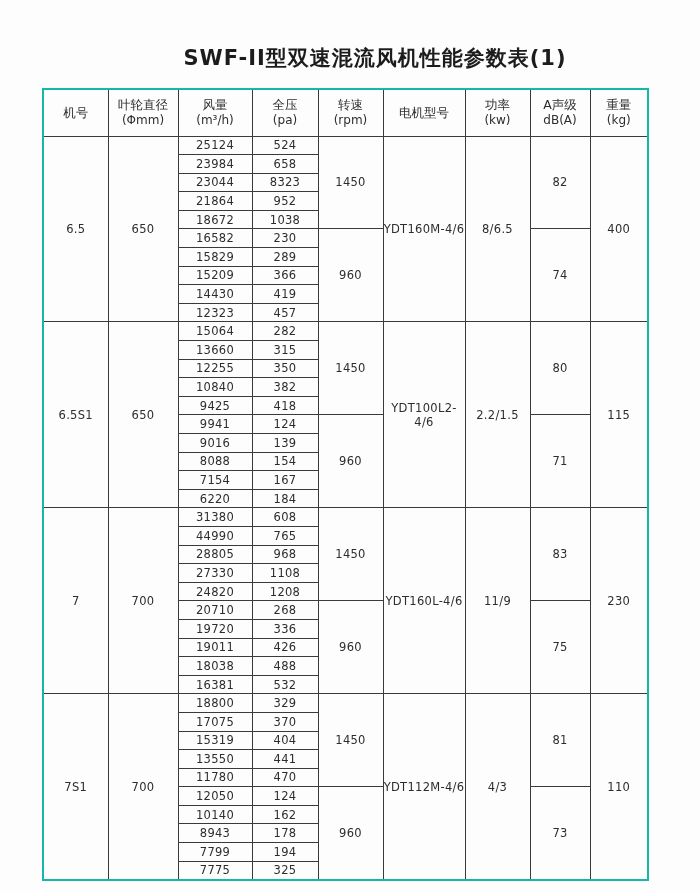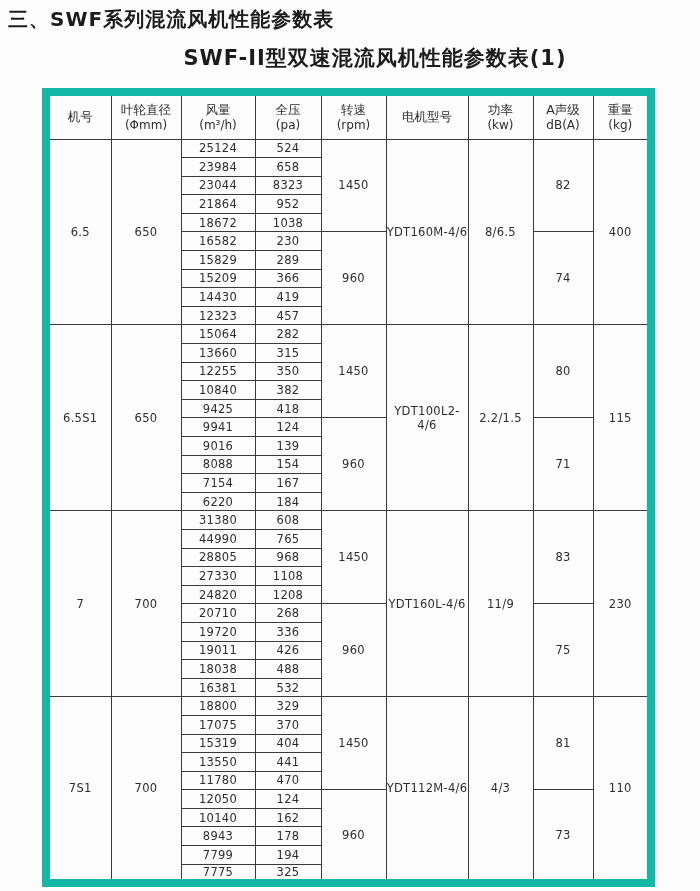--- a/index.html
+++ b/index.html
@@ -38,21 +38,21 @@
     letter-spacing: 1px;
     white-space: nowrap;
   }
   table.spec {
     position: absolute;
     left: 42px;
     top: 88px;
     width: 605px;
     border-collapse: collapse;
     table-layout: fixed;
-    border: 8px solid #14b8a6;
+    border: 2px solid #14b8a6;
   }
   table.spec th,
   table.spec td {
     border: 1px solid #3a3a3a;
     text-align: center;
     vertical-align: middle;
     padding: 0;
     overflow: hidden;
   }
   table.spec thead tr {
@@ -79,21 +79,20 @@
     font-size: 11.5px;
     color: #2d2d2d;
     letter-spacing: 0.3px;
   }
 </style>
 </head>
 <body>
 
 <div class="page">
 
-  <div class="doc-title">三、SWF系列混流风机性能参数表</div>
   <div class="doc-subtitle">SWF-II型双速混流风机性能参数表(1)</div>
 
   <table class="spec">
     <colgroup>
       <col style="width:65px">
       <col style="width:70px">
       <col style="width:74px">
       <col style="width:66px">
       <col style="width:65px">
       <col style="width:82px">

